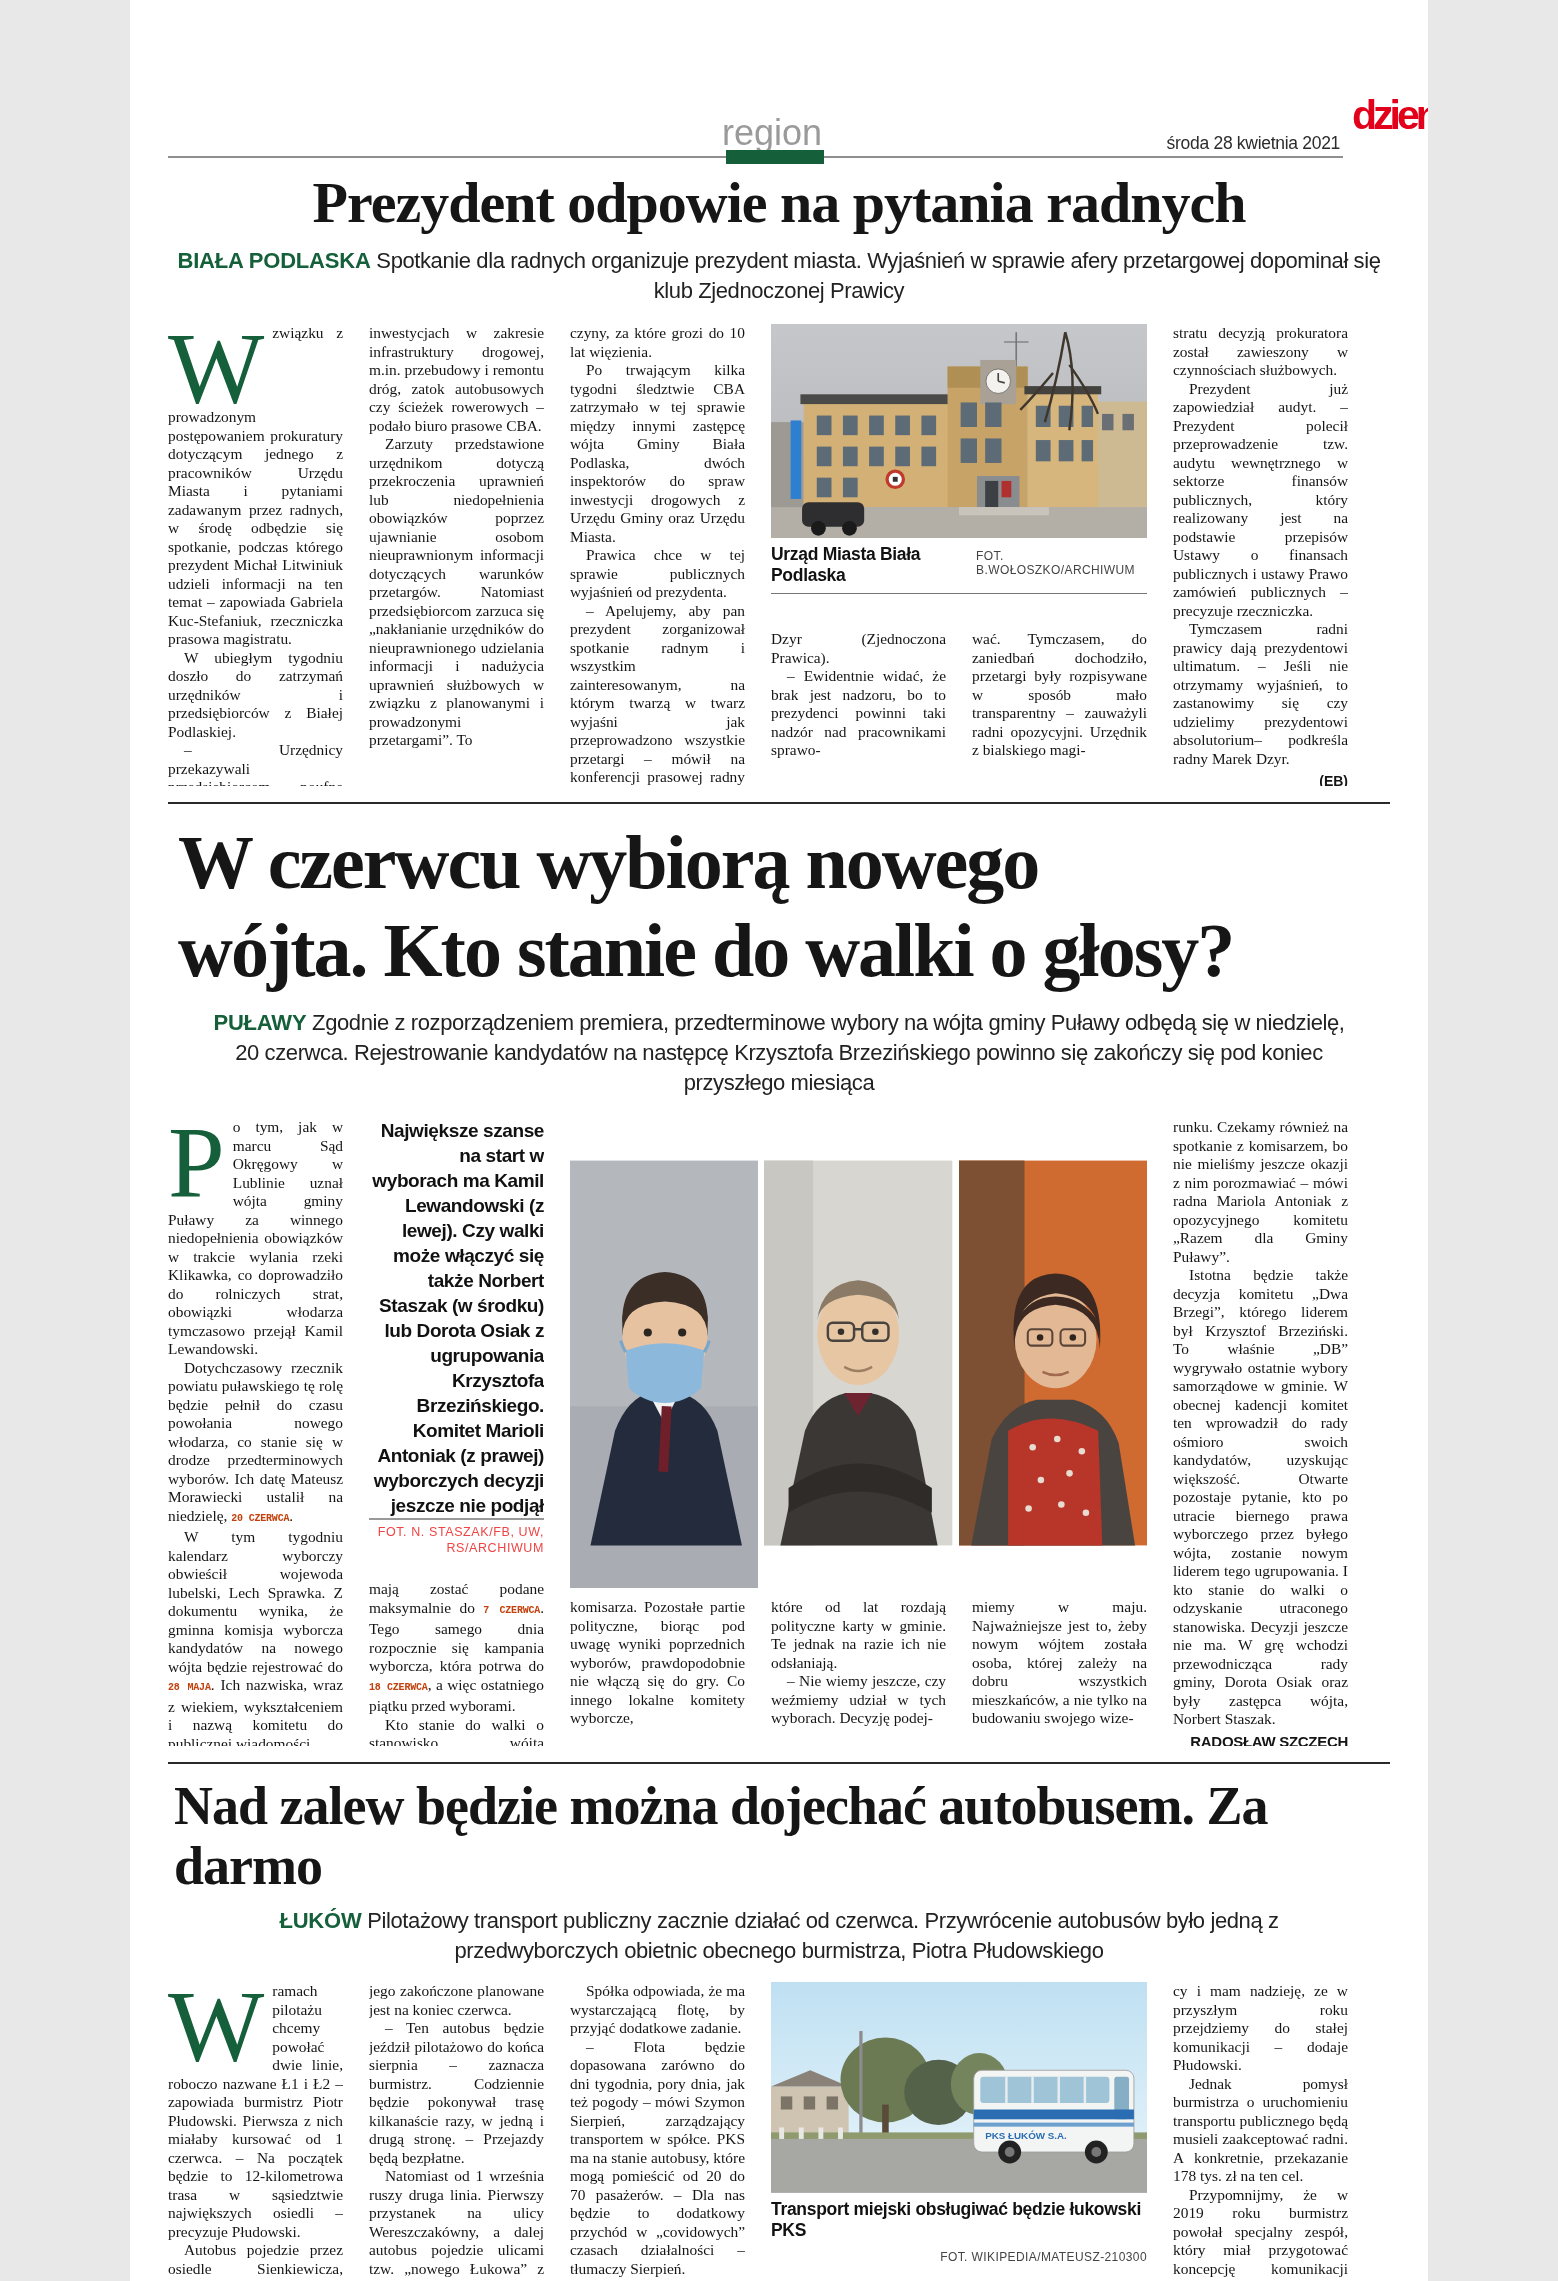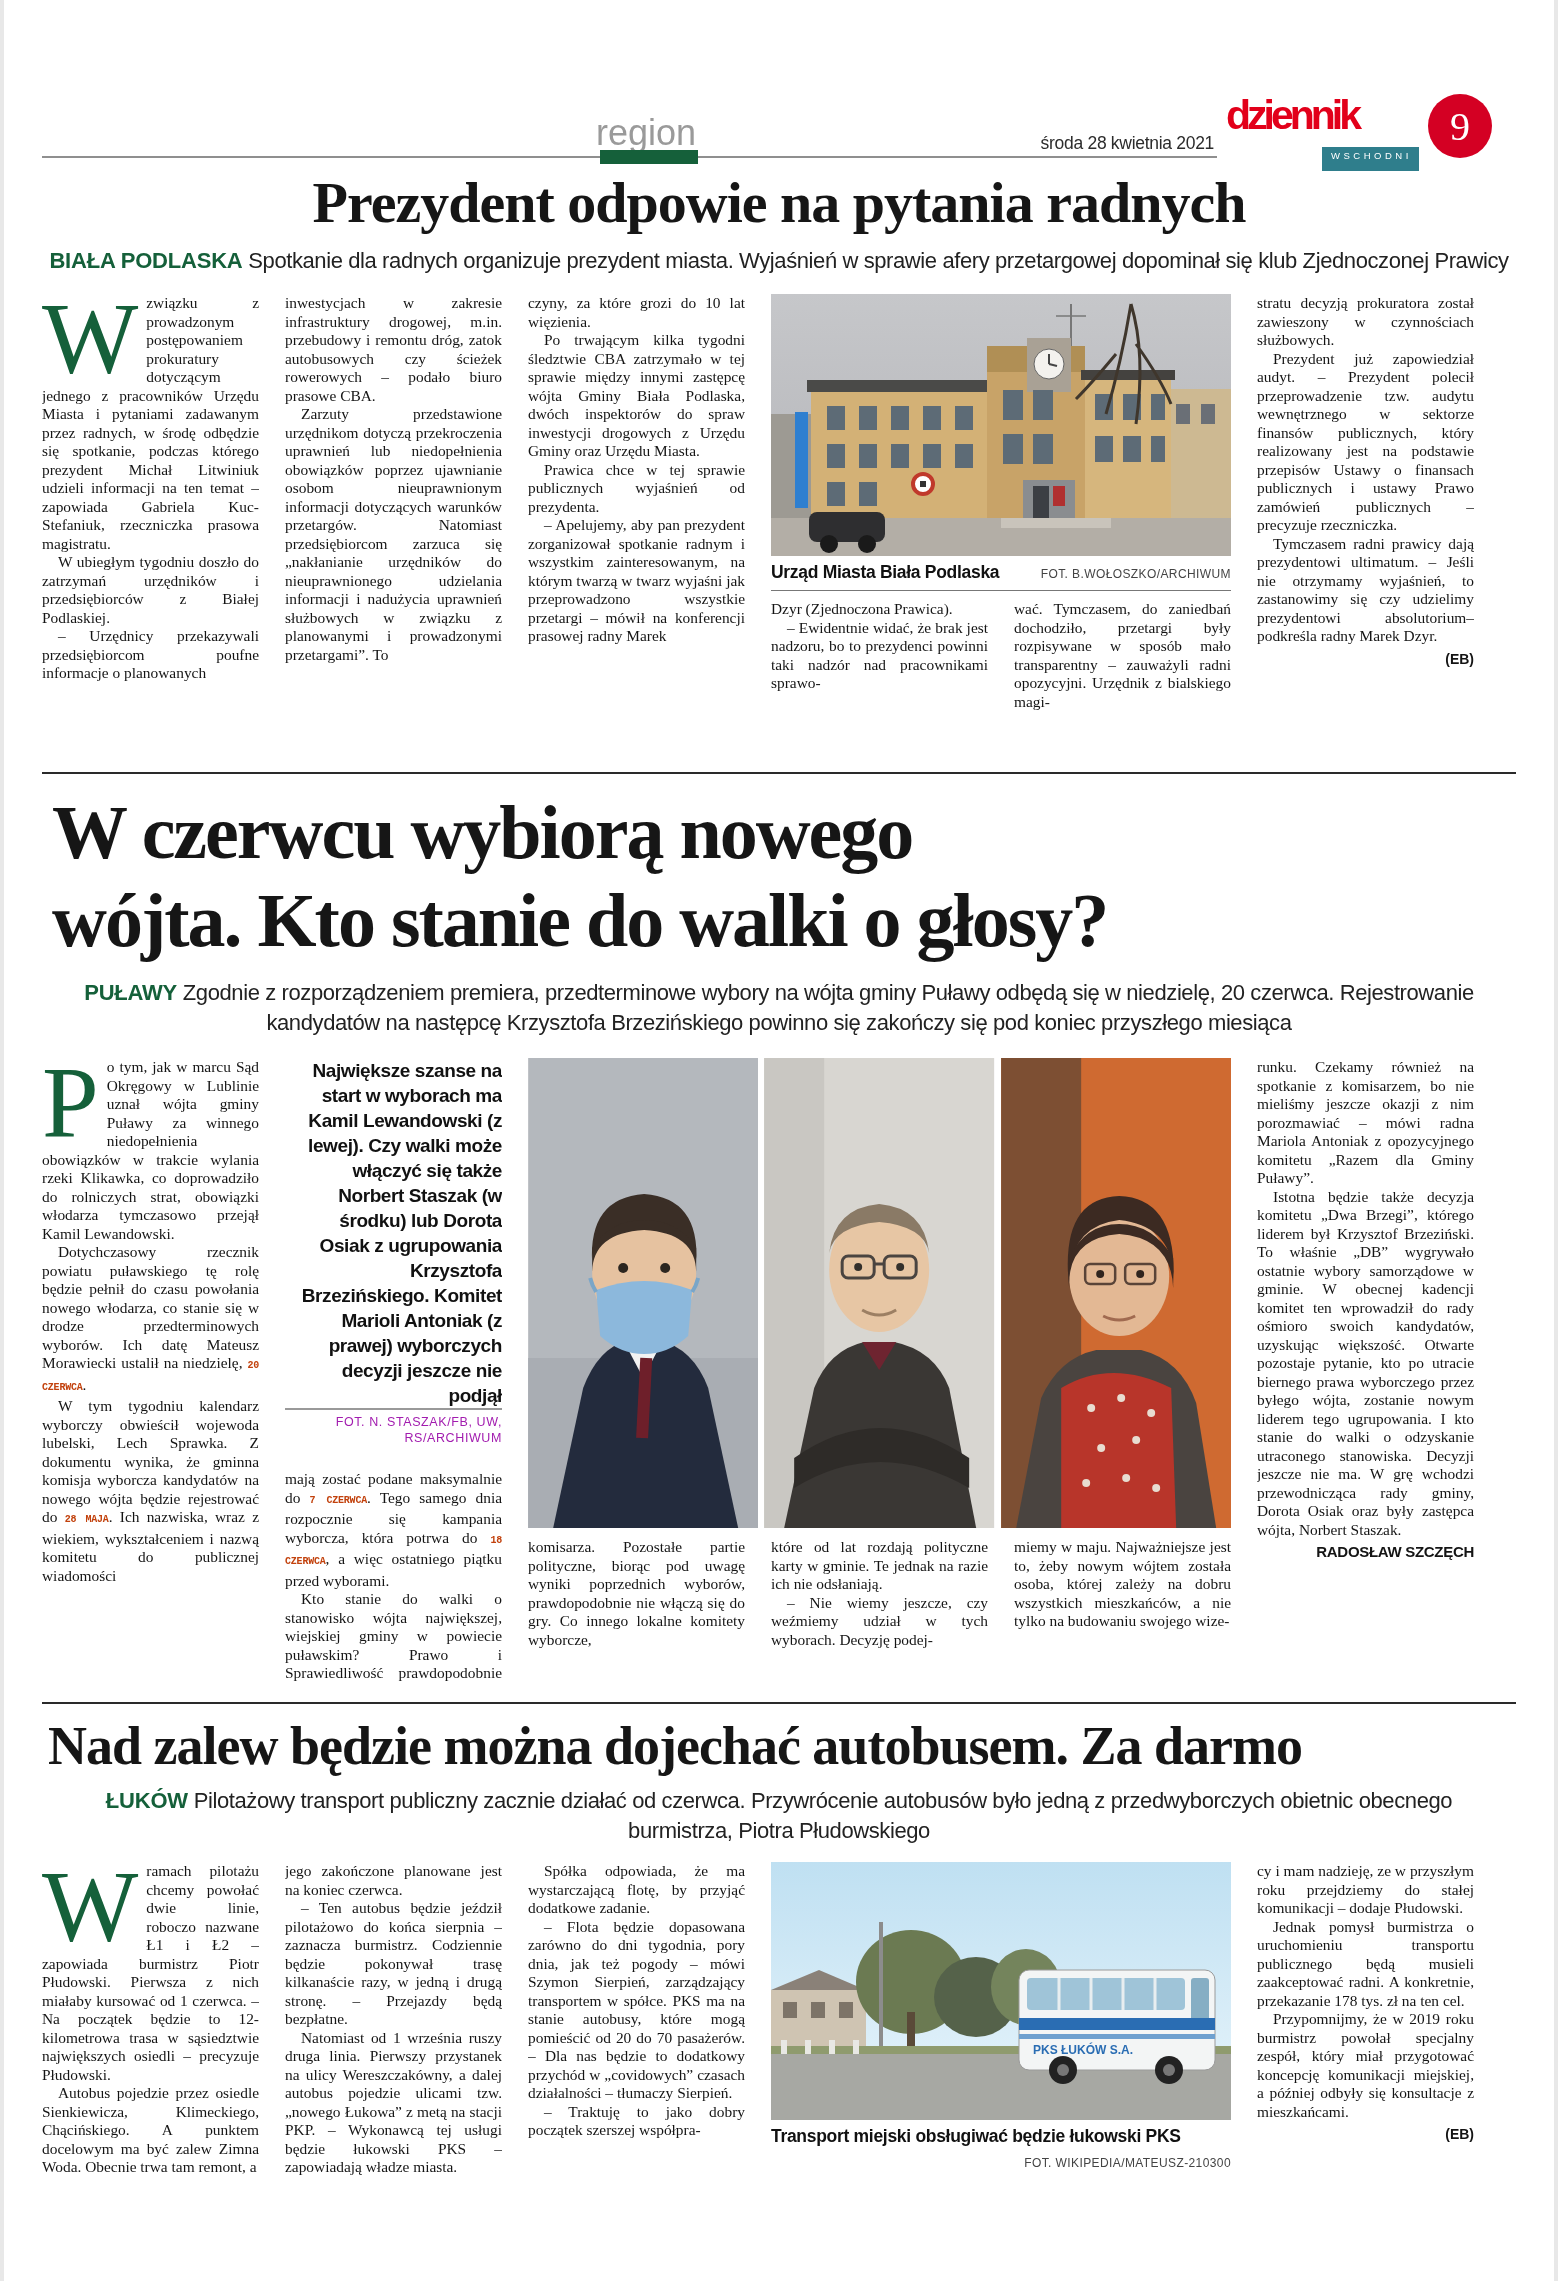--- a/index.html
+++ b/index.html
@@ -1,17 +1,17 @@
 <!DOCTYPE html>
 <html lang="pl"><head>
 <meta charset="utf-8">
 <style>
   * { margin:0; padding:0; box-sizing:border-box; }
   body { background:#e8e8e8; font-family:"Liberation Serif", serif; }
-  .page { position:relative; width:1550px; height:2281px; margin:0 auto; background:#ffffff; overflow:hidden; color:#1a1a1a; }
+  .page { position:relative; width:1298px; height:2281px; margin:0 auto; background:#ffffff; overflow:hidden; color:#1a1a1a; }
 
   
   header { position:relative; height:170px; }
   .hdr-rule { position:absolute; left:38px; width:1175px; top:156px; border-top:2px solid #8f8f8f; }
   .region { position:absolute; left:592px; top:112px; font-family:"Liberation Sans",sans-serif; font-size:36px; color:#9a9a9a; letter-spacing:0; }
   .region-bar { position:absolute; left:596px; top:150px; width:98px; height:14px; background:#15603a; }
   .date { position:absolute; left:0; top:133px; width:1210px; text-align:right; font-family:"Liberation Sans",sans-serif; font-size:17.5px; color:#2c2c2c; letter-spacing:-0.3px; }
   .logo { position:absolute; left:1222px; top:92px; font-family:"Liberation Sans",sans-serif; font-weight:bold; font-size:41px; letter-spacing:-4px; color:#e2001a; }
   .logo-sub { position:absolute; left:1318px; top:147px; background:#2f7e8c; color:#ffffff; font-family:"Liberation Sans",sans-serif; font-size:9.5px; letter-spacing:3.5px; padding:3px 7px 10px 9px; }
   .pagenum { position:absolute; left:1424px; top:94px; width:64px; height:64px; border-radius:50%; background:#d40023; color:#fff; display:flex; align-items:center; justify-content:center; font-family:"Liberation Serif",serif; font-size:40px; }
@@ -46,21 +46,21 @@
   figure { position:relative; }
   .photo { width:100%; display:block; background:#ccc; }
   .caprow { display:flex; justify-content:space-between; align-items:baseline; border-bottom:1.5px solid #777; padding:6px 0 7px 0; }
   .cap { font-family:"Liberation Sans",sans-serif; font-weight:bold; font-size:17.5px; letter-spacing:-0.3px; color:#111; }
   .credit { font-family:"Liberation Sans",sans-serif; font-size:12px; color:#444; letter-spacing:0.4px; }
   .caprow-a3 { border-bottom:none; }
   .credit-line { text-align:right; font-family:"Liberation Sans",sans-serif; font-size:12px; color:#444; letter-spacing:0.4px; margin-top:2px; }
 
   .cap-right { margin-bottom:24px; }
   .cap-right .cap-text { font-family:"Liberation Sans",sans-serif; font-weight:bold; font-size:19px; line-height:25px; text-align:right; color:#111; letter-spacing:-0.4px; border-bottom:2px solid #999; }
-  .cap-right .cap-credit { text-align:right; font-family:"Liberation Sans",sans-serif; font-size:12.5px; color:#a21caf; letter-spacing:0.6px; margin-top:4px; line-height:16px; }
+  .cap-right .cap-credit { text-align:right; font-family:"Liberation Sans",sans-serif; font-size:12.5px; color:#ef4444; letter-spacing:0.6px; margin-top:4px; line-height:16px; }
 
   .trio { display:flex; gap:6px; height:470px; }
   .trio svg { flex:1; height:100%; }
 </style>
 </head>
 <body>
 
 <div class="page">
 
   <header>

